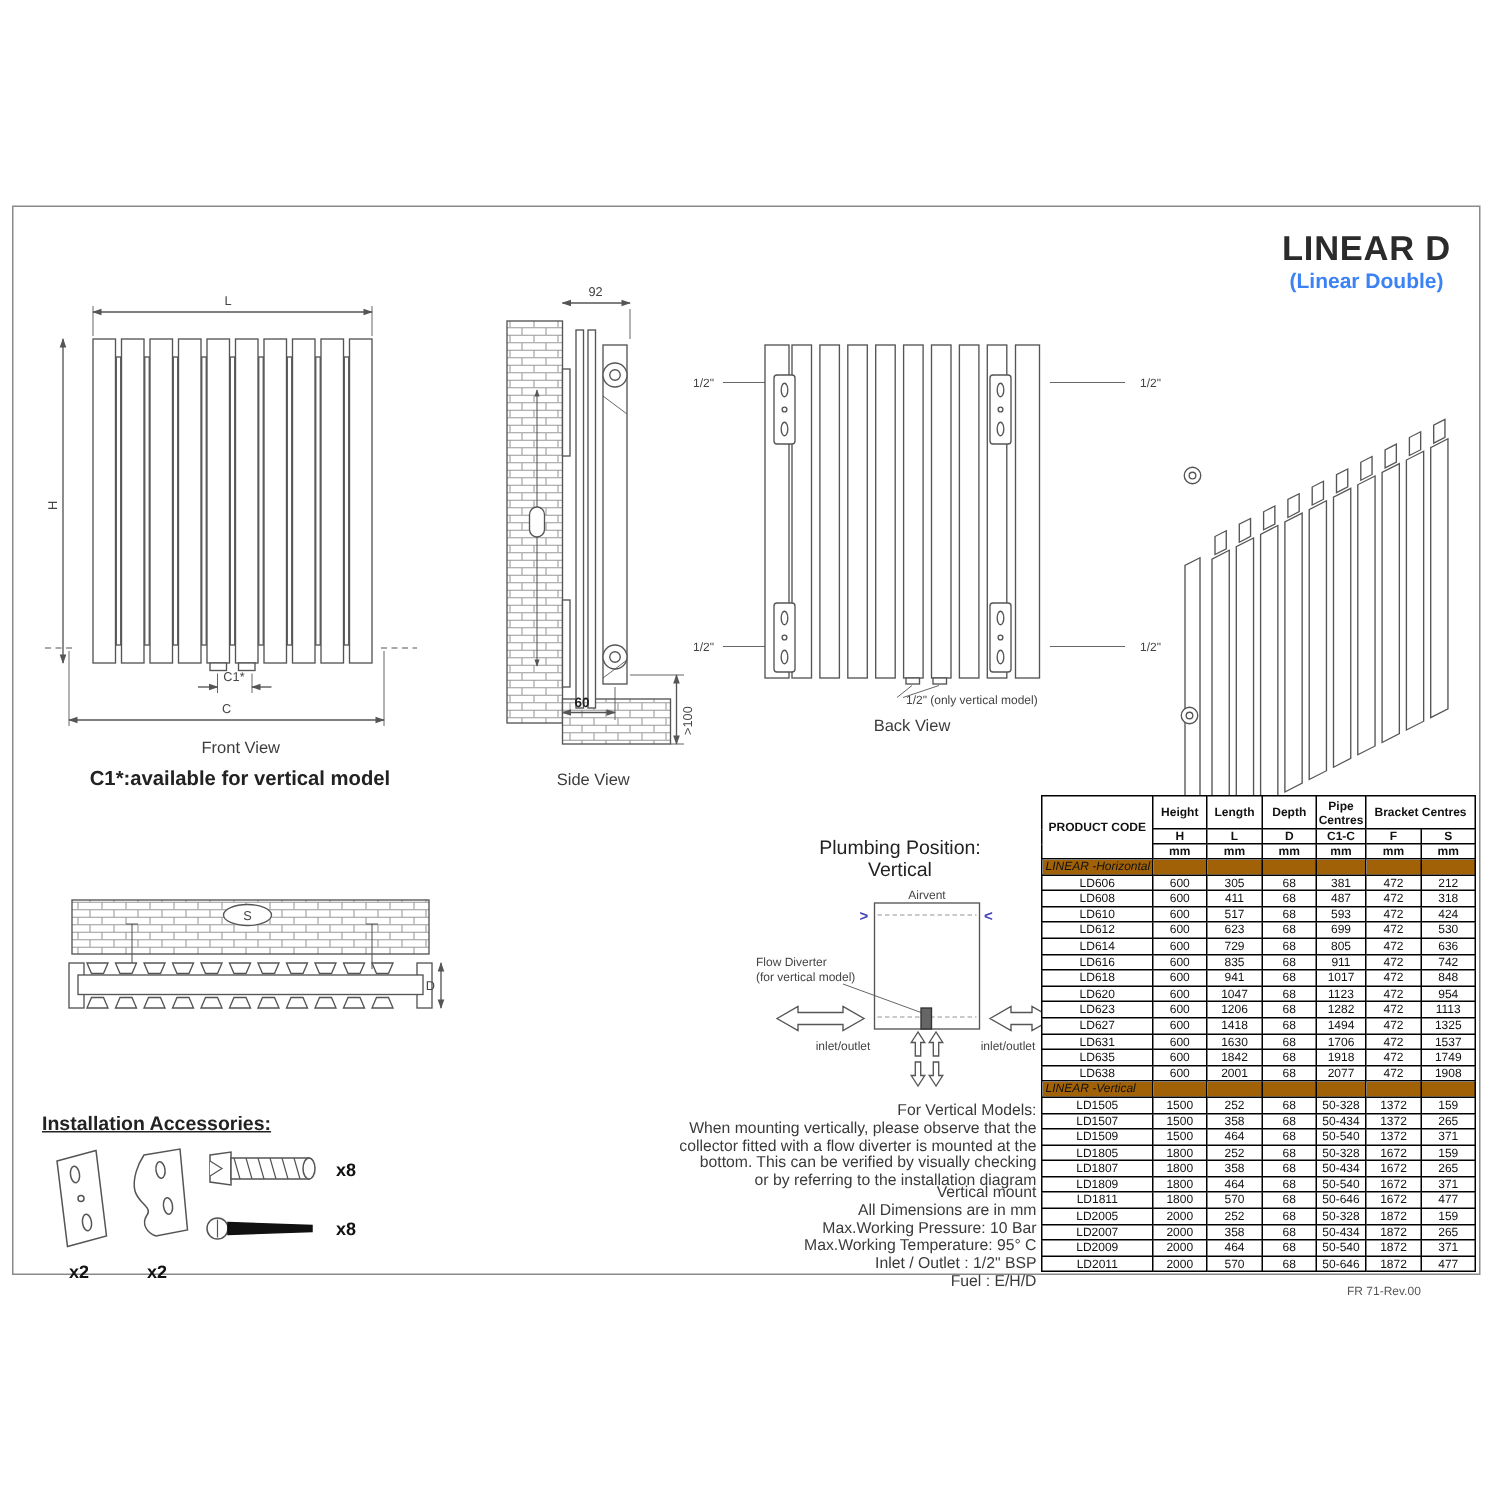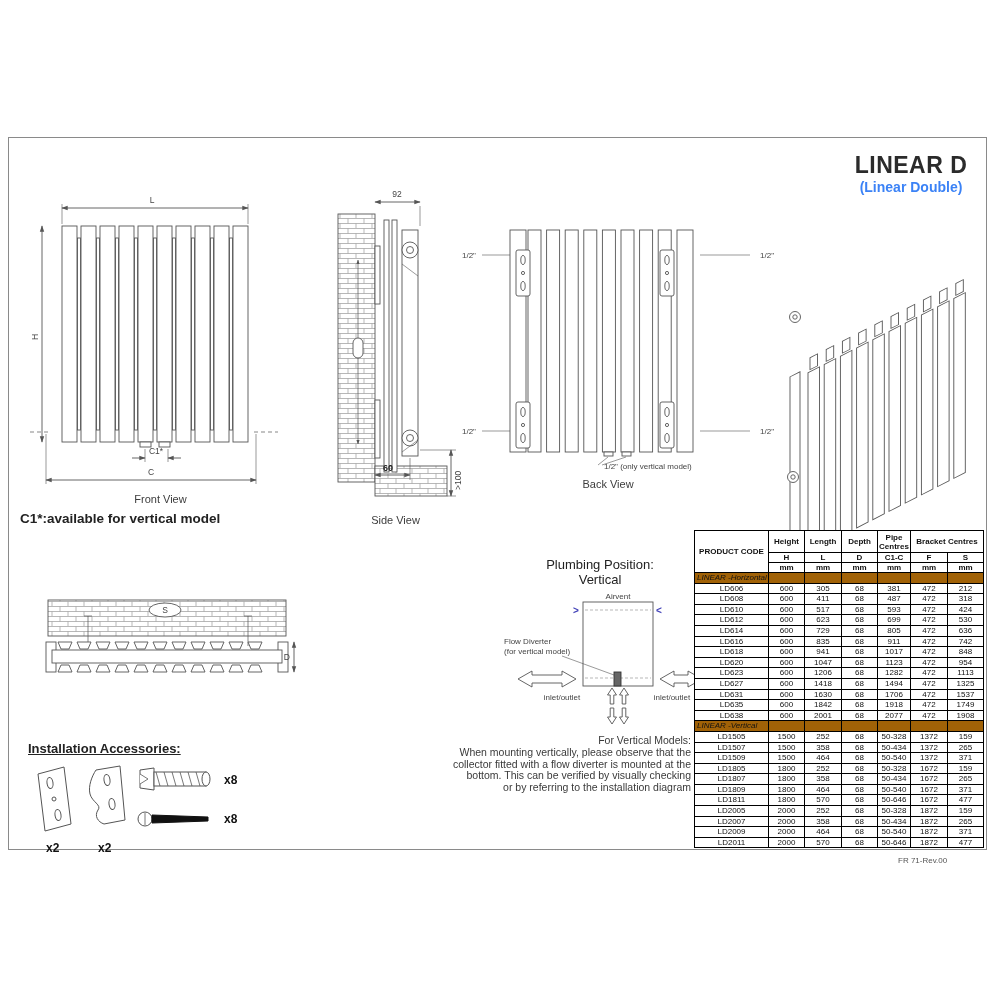--- a/index.html
+++ b/index.html
@@ -4,21 +4,21 @@
 <style>
   * { box-sizing: border-box; margin: 0; padding: 0; }
   html,body { width:1000px; height:1000px; background:#fff; font-family:"Liberation Sans", sans-serif; color:#333; }
   #canvas { position:relative; width:1000px; height:1000px; background:#fff; overflow:hidden; }
   .frame { position:absolute; left:8px; top:137px; width:979px; height:713px; border:1px solid #8a8a8a; }
   .abs { position:absolute; }
   .title-block { left:836px; top:152px; width:150px; text-align:center; }
   .title-main { font-size:23px; font-weight:bold; color:#2b2b2b; letter-spacing:0.5px; }
   .title-sub { font-size:14px; font-weight:bold; color:#3b82f6; }
   .caption { font-size:11px; color:#3c3c3c; text-align:center; }
-  .note-bold { font-size:13.5px; font-weight:bold; color:#222; }
+  .note-bold { font-size:13.5px; font-weight:bold; color:#222; text-align:center; }
   .plumb-head { font-size:13px; font-weight:normal; color:#222; text-align:center; line-height:1.15; }
   .acc-head { font-size:13px; font-weight:bold; text-decoration:underline; color:#222; }
   .notes { text-align:right; font-size:10.5px; color:#3a3a3a; line-height:1.12; }
   .fr-ref { font-size:8px; color:#555; }
   svg { position:absolute; overflow:visible; }
   svg text { font-family:"Liberation Sans", sans-serif; fill:#444; }
   .dim-t { font-size:8.5px; }
   .dim-b { font-size:9px; font-weight:bold; fill:#222; }
   .lbl { font-size:8px; }
   .blue { fill:#4343b8; font-weight:bold; font-size:10px; }
@@ -300,20 +300,28 @@
     <text class="qty" x="18" y="90" stroke="none">x2</text>
     <text class="qty" x="70" y="90" stroke="none">x2</text>
   </svg>
 
   <div class="abs notes" style="left:448px; top:735px; width:243px;">
     <div>For Vertical Models:</div>
     <div>When mounting vertically, please observe that the</div>
     <div>collector fitted with a flow diverter is mounted at the</div>
     <div>bottom. This can be verified by visually checking</div>
     <div>or by referring to the installation diagram</div>
+  </div>
+  <div class="abs notes" style="left:448px; top:790px; width:243px;">
+    <div>Vertical mount</div>
+    <div>All Dimensions are in mm</div>
+    <div>Max.Working Pressure: 10 Bar</div>
+    <div>Max.Working Temperature: 95° C</div>
+    <div>Inlet / Outlet : 1/2" BSP</div>
+    <div>Fuel : E/H/D</div>
   </div>
 
   <table class="spec-table">
     <colgroup>
       <col style="width:74px">
         <col style="width:36px">
         <col style="width:37px">
         <col style="width:36px">
       <col style="width:33px">
         <col style="width:37px">

